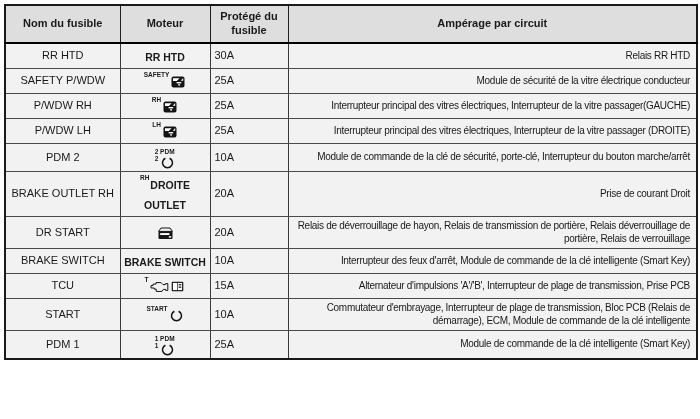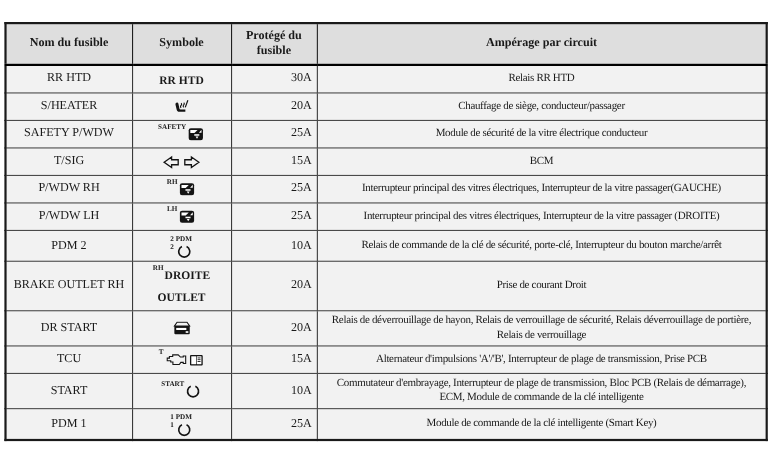--- a/index.html
+++ b/index.html
@@ -1,19 +1,19 @@
 <!DOCTYPE html>
 <html style="--header-bg: #dedede; --row-bg: #f2f2f2; --border: #1a1a1a; --text: #1a1a1a;"><head>
 <meta charset="utf-8">
 <style>
   html,body{margin:0;padding:0;background:#ffffff;}
   .page{
     width:700px;height:419px;box-sizing:border-box;
-    padding:20px 4px;overflow:hidden;background:#fff;
-    font-family:Liberation Serif, serif;color:var(--text,#1a1a1a);
+    padding:4px 4px;overflow:hidden;background:#fff;
+    font-family:Liberation Sans, sans-serif;color:var(--text,#1a1a1a);
   }
   table.fuse{
     width:692px;border-collapse:collapse;table-layout:fixed;
     border:2px solid var(--border,#1a1a1a);
   }
   col.c1{width:115px}col.c2{width:90px}col.c3{width:78px}col.c4{width:409px}
   th{
     background:var(--header-bg,#dedede);
     font-size:11px;font-weight:bold;text-align:center;
     padding:3px 4px;height:30px;
@@ -21,22 +21,22 @@
     line-height:1.25;
   }
   td{
     background:var(--row-bg,#f2f2f2);
     border-left:1px solid #3a3a3a;border-right:1px solid #3a3a3a;
     border-top:1.3px solid #4a4a4a;border-bottom:1.3px solid #4a4a4a;
     padding:3px 4px;vertical-align:middle;line-height:1.25;
   }
   td.c-name{font-size:11px;text-align:center;}
   td.c-sym{text-align:center;padding:2px;}
-  td.c-amp{font-size:11px;text-align:right;}
-  td.c-cir{font-size:10px;letter-spacing:-0.3px;text-align:center;padding:3px 6px;}
+  td.c-amp{font-size:11px;text-align:left;}
+  td.c-cir{font-size:10px;letter-spacing:-0.3px;text-align:right;padding:3px 6px;}
   .sym-text{font-weight:bold;font-size:10.5px;letter-spacing:0;}
   .sym-sup{font-weight:bold;font-size:6.5px;vertical-align:top;position:relative;top:0;margin-right:1px;}
   .sym-stack{display:inline-block;text-align:left;line-height:1.05;}
   .stack-line{font-weight:bold;font-size:6.5px;display:block;}
   .stack-line2{font-weight:bold;font-size:6.5px;display:flex;align-items:flex-start;gap:2px;}
   .sym-icon{display:inline-block;vertical-align:middle;line-height:0;margin:0 1px;}
   .sym-icon svg{display:inline-block;vertical-align:middle;}
 </style>
 </head>
 <body>
@@ -45,63 +45,43 @@
   <table class="fuse">
     <colgroup>
         <col class="c1">
         <col class="c2">
         <col class="c3">
         <col class="c4">
       </colgroup>
     <thead>
       <tr>
         <th>Nom du fusible</th>
-        <th>Symbole</th>
+        <th>Moteur</th>
         <th>Protégé du fusible</th>
         <th>Ampérage par circuit</th>
       </tr>
     </thead>
     <tbody id="rows">
         <tr>
           <td class="c-name">RR HTD</td>
           <td class="c-sym"><span class="sym-text">RR HTD</span></td>
           <td class="c-amp">30A</td>
           <td class="c-cir">Relais RR HTD</td>
         </tr>
         <tr>
-          <td class="c-name">S/HEATER</td>
-          <td class="c-sym"><span class="sym-icon"><svg width="15" height="15" viewBox="0 0 15 15">
-                <path d="M3.1,3.2 c-1.3,0.2 -1.8,1 -1.5,2.2 l1.1,4.6 c0.3,1.1 1,1.6 2.2,1.6 l5.6,0 l0,-2.1 l-4.5,0 c-0.5,0 -0.8,-0.3 -0.9,-0.8 l-0.8,-3.9 c-0.2,-1 -0.5,-1.7 -1.2,-1.6 z" fill="#141414"></path>
-                <path d="M6.6,3.8 q1.1,0.9 0,2 q-1.1,1.1 0,2.2" fill="none" stroke="#141414" stroke-width="1"></path>
-                <path d="M9,3.4 q1.1,0.9 0,2 q-1.1,1.1 0,2.2" fill="none" stroke="#141414" stroke-width="1"></path>
-                <path d="M12.8,1.2 l-2.4,6.4" stroke="#141414" stroke-width="1.1"></path>
-              </svg></span></td>
-          <td class="c-amp">20A</td>
-          <td class="c-cir">Chauffage de siège, conducteur/passager</td>
-        </tr>
-        <tr>
           <td class="c-name">SAFETY P/WDW</td>
           <td class="c-sym"><span class="sym-sup">SAFETY</span><span class="sym-icon"><svg width="14" height="12" viewBox="0 0 14 12">
                 <rect x="0.5" y="0.5" width="13" height="11" rx="2" fill="#141414"></rect>
                 <polygon points="2,2.2 8.6,2.2 5.8,4.9 2,4.9" fill="#fff"></polygon>
                 <polygon points="9.8,4.7 12.2,2 12.2,4.7" fill="#fff"></polygon>
                 <rect x="5.6" y="6" width="4.6" height="1.4" fill="#fff"></rect>
                 <polygon points="6.8,8.2 9.4,8.2 8.1,10.2" fill="#fff"></polygon>
               </svg></span></td>
           <td class="c-amp">25A</td>
           <td class="c-cir">Module de sécurité de la vitre électrique conducteur</td>
-        </tr>
-        <tr>
-          <td class="c-name">T/SIG</td>
-          <td class="c-sym"><span class="sym-icon"><svg width="34" height="13" viewBox="0 0 34 13">
-                <polygon points="1.2,6.5 8,1.8 8,4.2 14,4.2 14,8.8 8,8.8 8,11.2" fill="none" stroke="#141414" stroke-width="1.2"></polygon>
-                <polygon points="32.8,6.5 26,1.8 26,4.2 20,4.2 20,8.8 26,8.8 26,11.2" fill="none" stroke="#141414" stroke-width="1.2"></polygon>
-              </svg></span></td>
-          <td class="c-amp">15A</td>
-          <td class="c-cir">BCM</td>
         </tr>
         <tr>
           <td class="c-name">P/WDW RH</td>
           <td class="c-sym"><span class="sym-sup">RH</span><span class="sym-icon"><svg width="14" height="12" viewBox="0 0 14 12">
                 <rect x="0.5" y="0.5" width="13" height="11" rx="2" fill="#141414"></rect>
                 <polygon points="2,2.2 8.6,2.2 5.8,4.9 2,4.9" fill="#fff"></polygon>
                 <polygon points="9.8,4.7 12.2,2 12.2,4.7" fill="#fff"></polygon>
                 <rect x="5.6" y="6" width="4.6" height="1.4" fill="#fff"></rect>
                 <polygon points="6.8,8.2 9.4,8.2 8.1,10.2" fill="#fff"></polygon>
               </svg></span></td>
@@ -122,38 +102,44 @@
         </tr>
         <tr>
           <td class="c-name">PDM 2</td>
           <td class="c-sym"><span class="sym-stack"><span class="stack-line">2 PDM</span><span class="stack-line2">
                 <span>2</span>
                 <span class="sym-icon"><svg width="13" height="13" viewBox="0 0 13 13">
                     <path d="M4.4,2.2 A5,5 0 1 0 8.6,2.2" fill="none" stroke="#141414" stroke-width="1.5"></path>
                   </svg></span>
               </span></span></td>
           <td class="c-amp">10A</td>
-          <td class="c-cir">Relais de commande de la clé de sécurité, porte-clé, Interrupteur du bouton marche/arrêt</td>
+          <td class="c-cir">Module de commande de la clé de sécurité, porte-clé, Interrupteur du bouton marche/arrêt</td>
         </tr>
         <tr>
           <td class="c-name">BRAKE OUTLET RH</td>
           <td class="c-sym"><span class="sym-sup">RH</span><span class="sym-text">DROITE OUTLET</span></td>
           <td class="c-amp">20A</td>
           <td class="c-cir">Prise de courant Droit</td>
         </tr>
         <tr>
           <td class="c-name">DR START</td>
           <td class="c-sym"><span class="sym-icon"><svg width="17" height="13" viewBox="0 0 17 13">
                 <polygon points="4,1 13,1 15.4,4.4 1.6,4.4" fill="none" stroke="#141414" stroke-width="1"></polygon>
                 <path d="M1.5,4.4 L15.5,4.4 L15.5,10.9 Q15.5,11.9 14.5,11.9 L2.5,11.9 Q1.5,11.9 1.5,10.9 Z" fill="#141414"></path>
                 <rect x="3.2" y="6.1" width="9.2" height="1.9" fill="#fff"></rect>
                 <rect x="11.8" y="9.1" width="2.4" height="1.5" fill="#fff"></rect>
               </svg></span></td>
           <td class="c-amp">20A</td>
-          <td class="c-cir">Relais de déverrouillage de hayon, Relais de verrouillage de sécurité, Relais déverrouillage de portière, Relais de verrouillage</td>
+          <td class="c-cir">Relais de déverrouillage de hayon, Relais de transmission de portière, Relais déverrouillage de portière, Relais de verrouillage</td>
+        </tr>
+        <tr>
+          <td class="c-name">BRAKE SWITCH</td>
+          <td class="c-sym"><span class="sym-text">BRAKE SWITCH</span></td>
+          <td class="c-amp">10A</td>
+          <td class="c-cir">Interrupteur des feux d'arrêt, Module de commande de la clé intelligente (Smart Key)</td>
         </tr>
         <tr>
           <td class="c-name">TCU</td>
           <td class="c-sym"><span class="sym-sup">T</span><span class="sym-icon"><svg width="19" height="12" viewBox="0 0 19 12">
                 <path d="M1,4.6 L3,4.6 L3,3.1 L6,3.1 L6,1.6 L11,1.6 L13,3.6 L15.6,3.6 L15.6,2.6 L17.8,2.6 L17.8,9.4 L15.6,9.4 L15.6,8.4 L13.4,8.4 L12,10.4 L6.2,10.4 L6.2,8.1 L4.2,8.1 L4.2,7 L1,7 Z" fill="none" stroke="#141414" stroke-width="1"></path>
               </svg></span><span class="sym-icon"><svg width="13" height="11" viewBox="0 0 13 11">
                 <rect x="0.7" y="0.7" width="11.6" height="9.6" rx="1" fill="#141414"></rect>
                 <rect x="1.9" y="1.9" width="4.3" height="7.2" fill="#fff"></rect>
                 <rect x="6.8" y="1.9" width="4.3" height="7.2" fill="#fff"></rect>
                 <rect x="7.6" y="3" width="2.7" height="0.8" fill="#141414"></rect>

